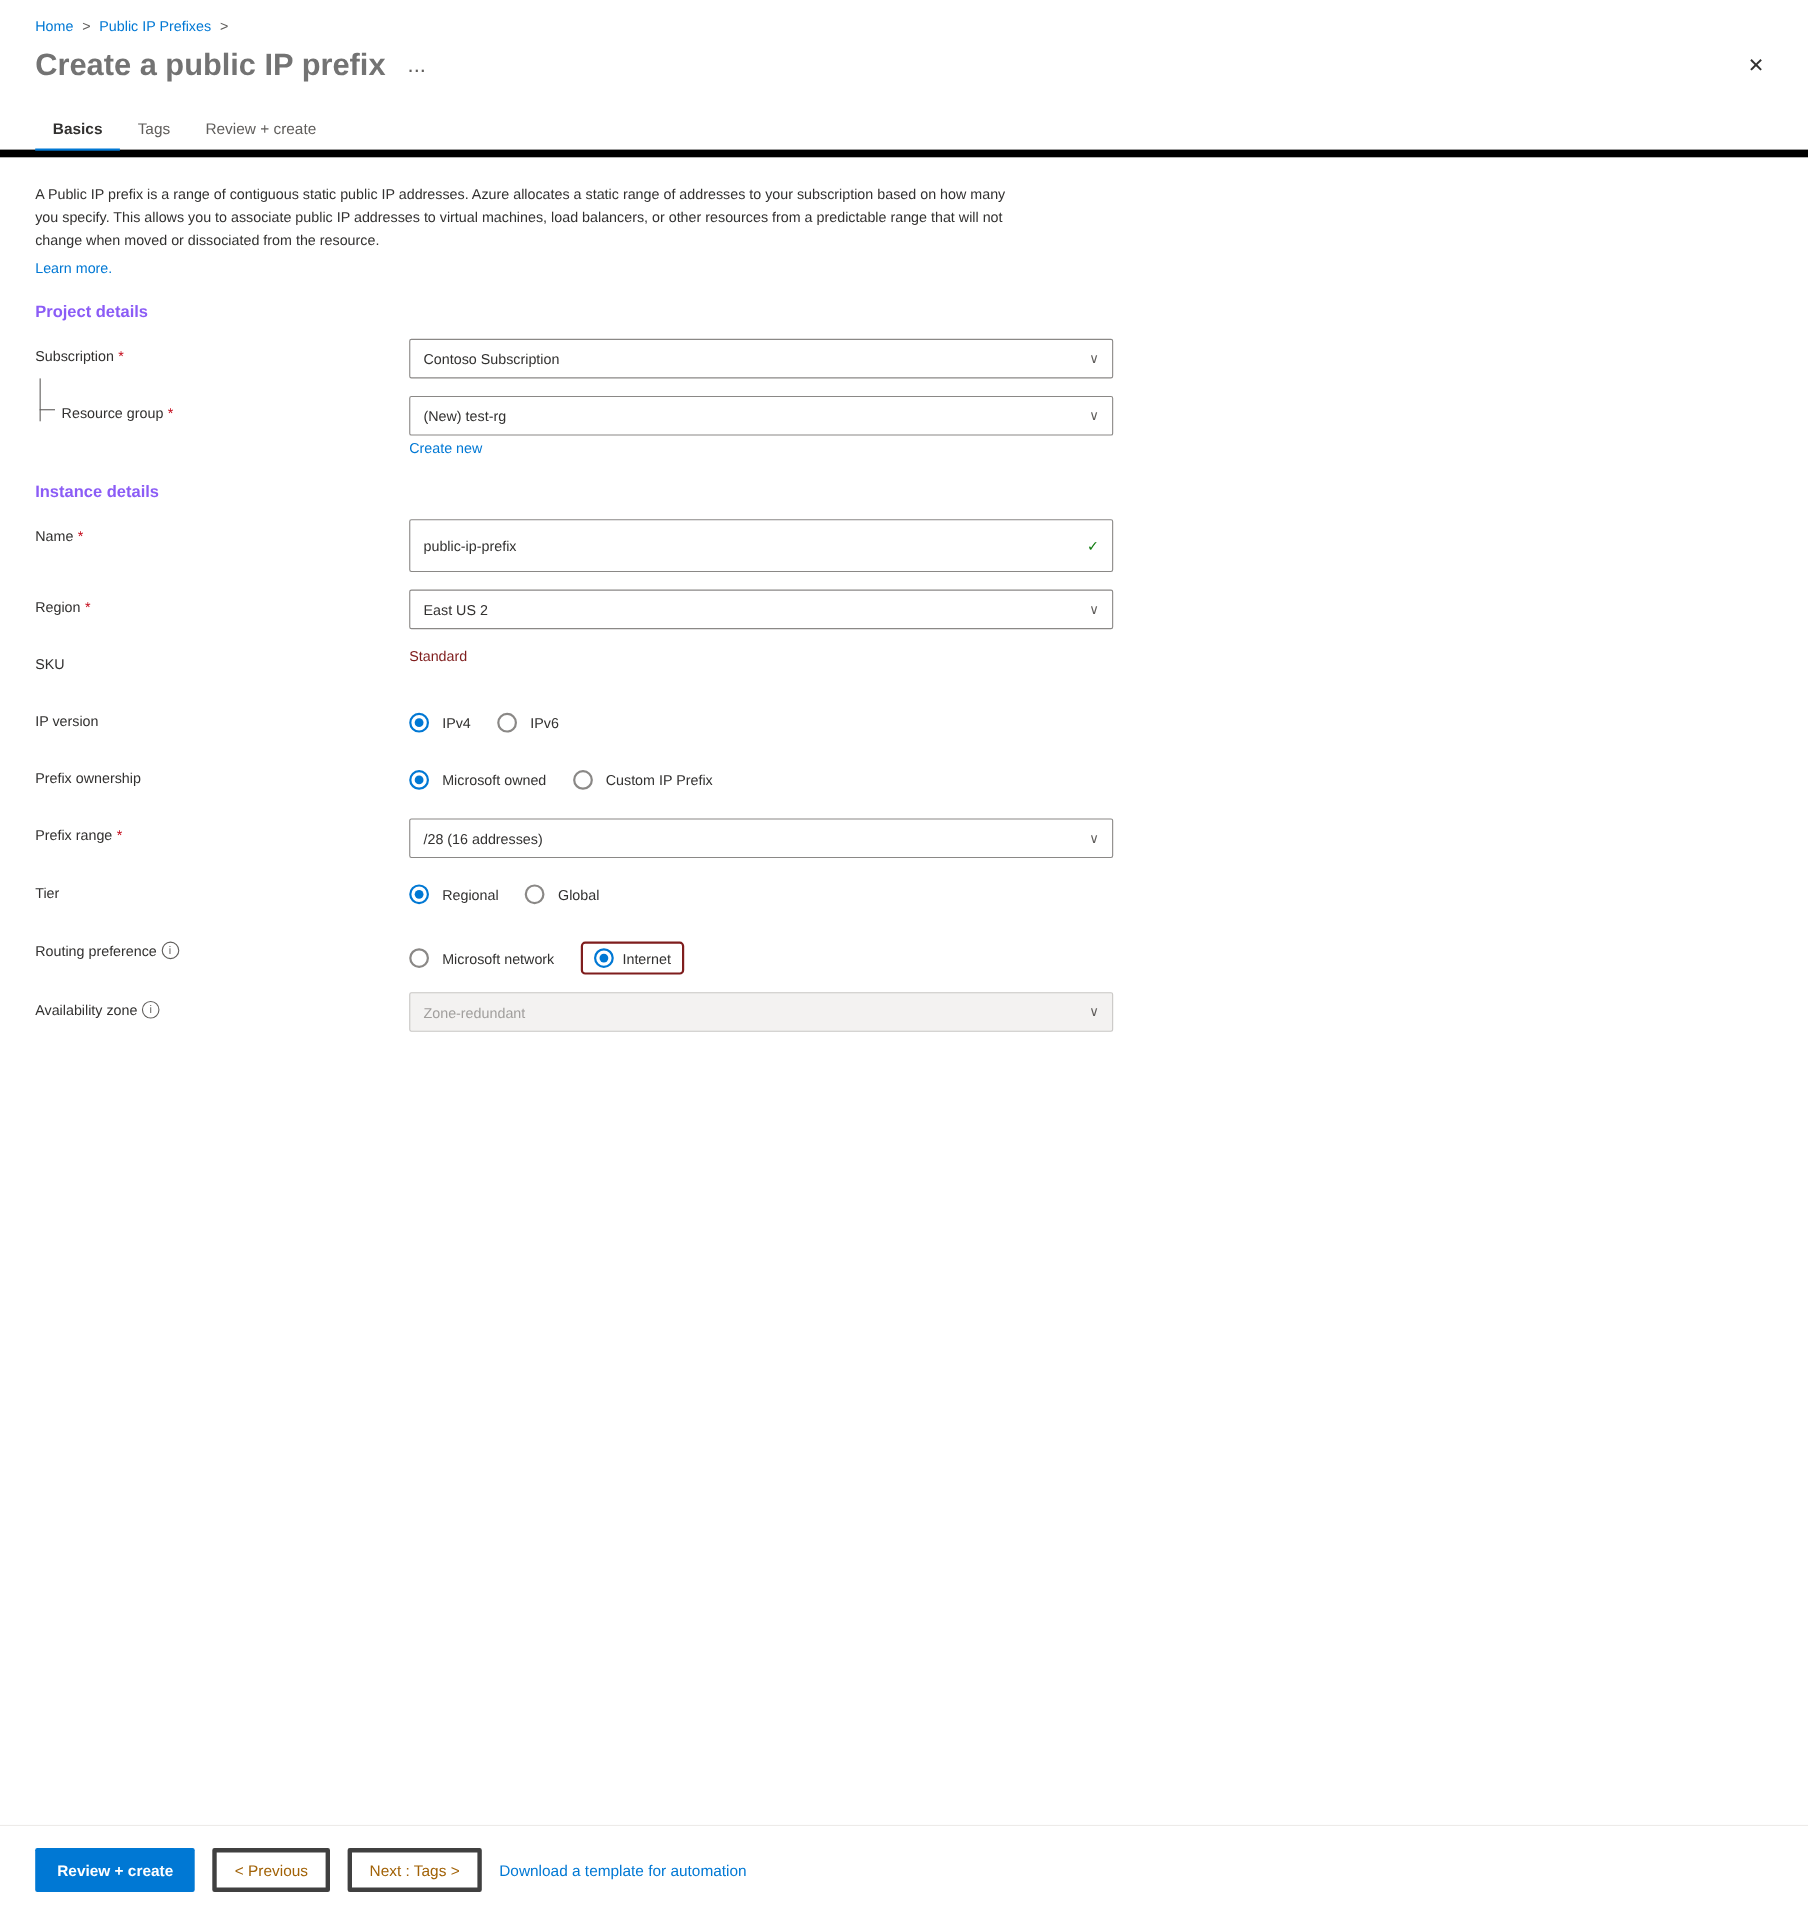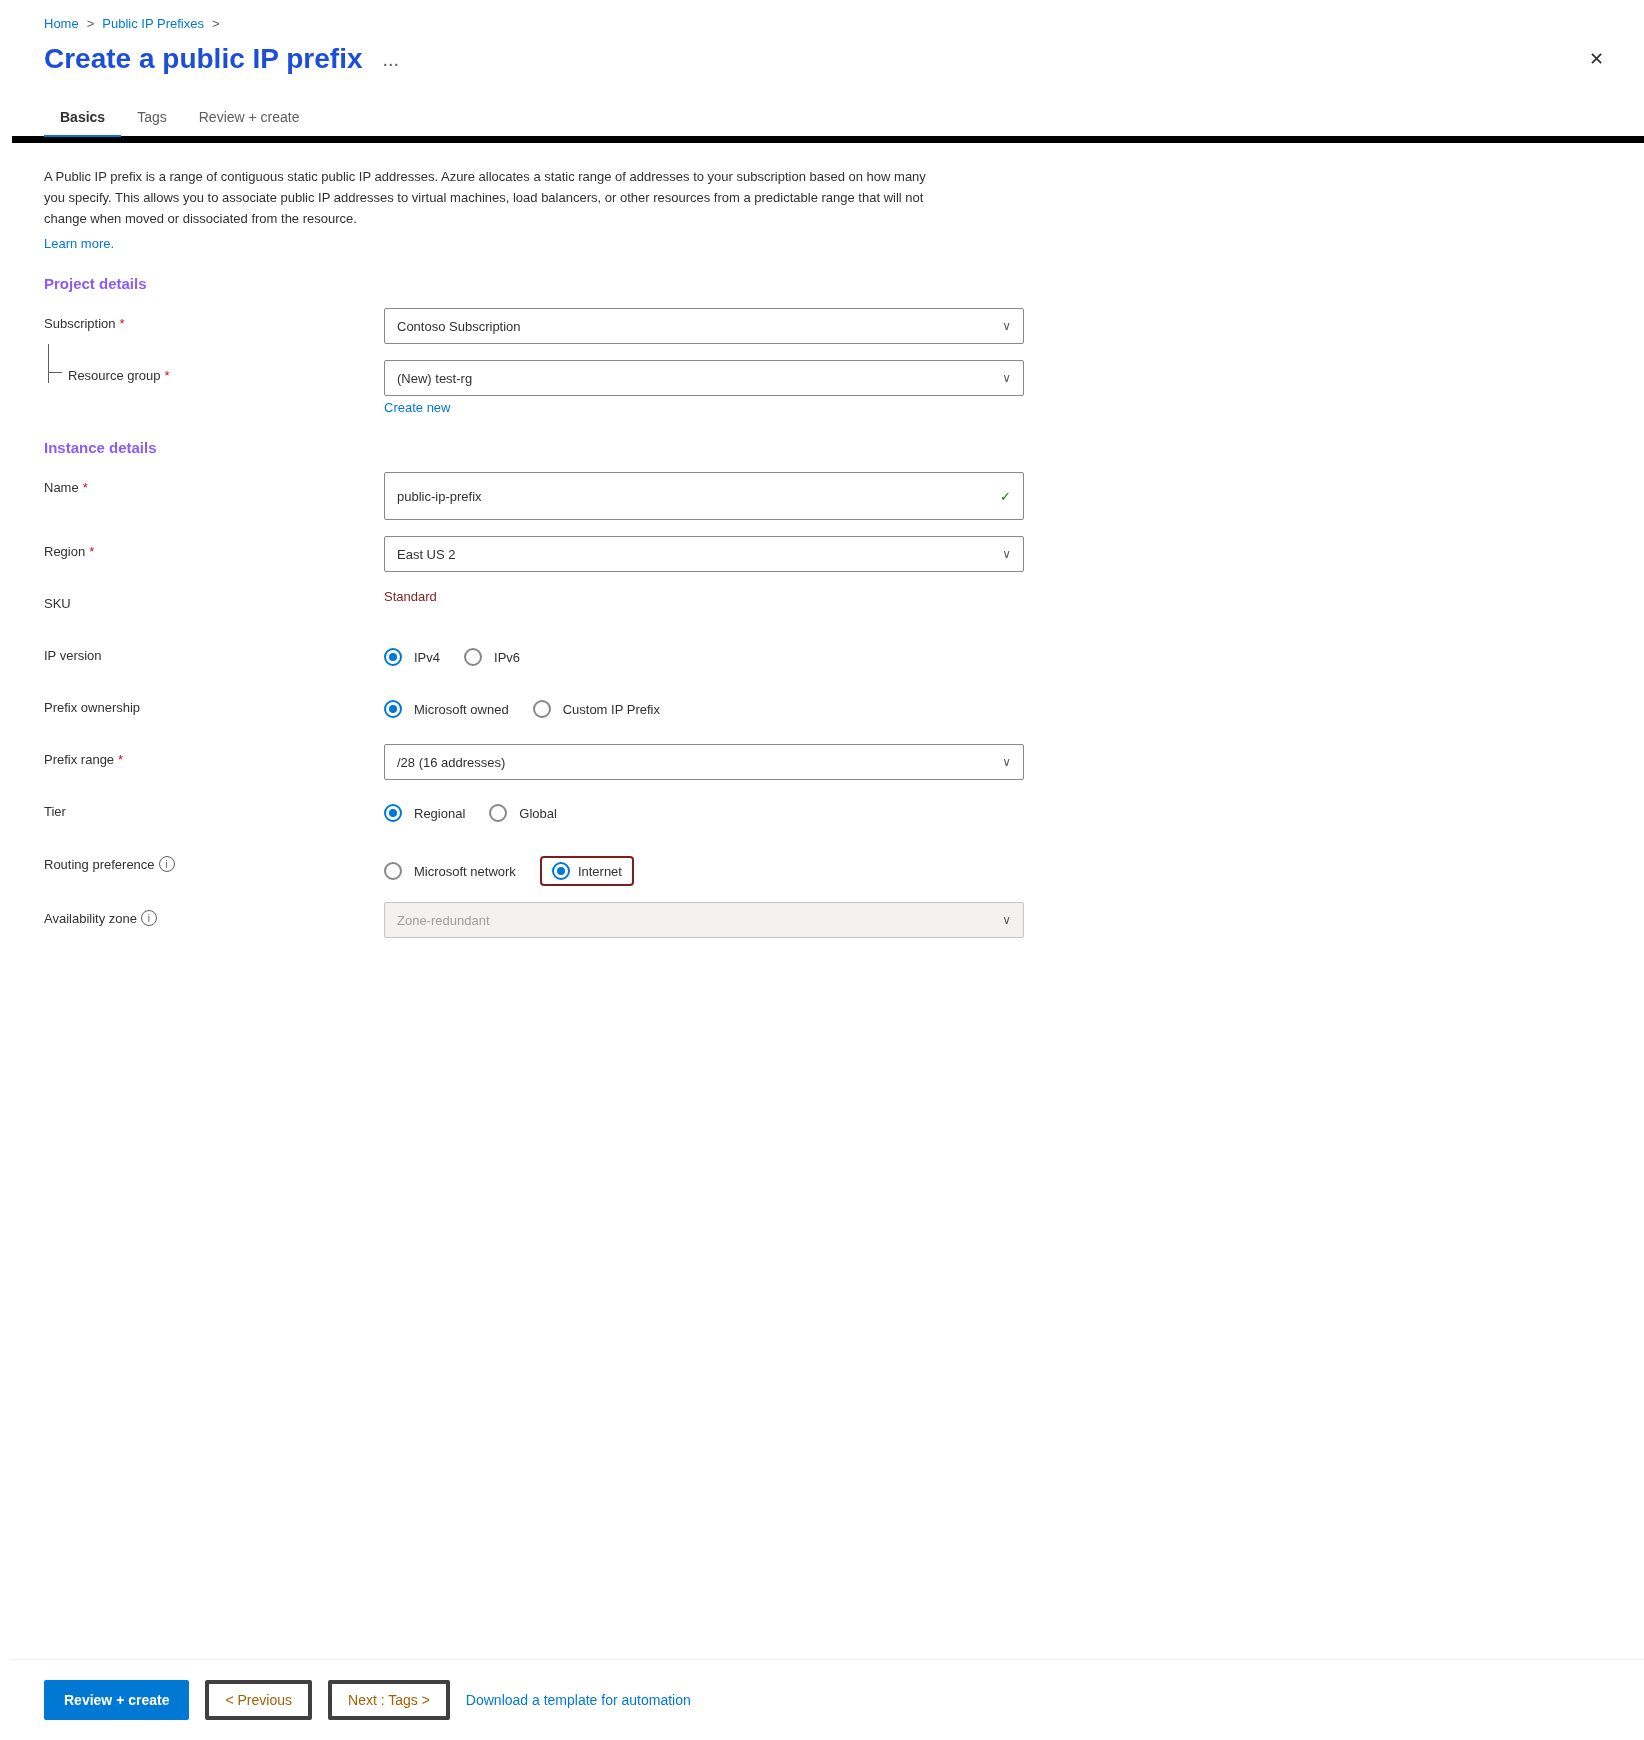--- a/index.html
+++ b/index.html
@@ -10,21 +10,20 @@
       background: #fff;
       width: 1644px;
       min-height: 1740px;
     }
 
     .page-wrapper {
       display: flex;
       flex-direction: column;
       height: 1740px;
       background: #fff;
-      margin-left: 12px;
     }
 
     
     .header {
       padding: 16px 32px 0 32px;
     }
 
     .breadcrumb {
       display: flex;
       align-items: center;
@@ -53,21 +52,21 @@
 
     .title-left {
       display: flex;
       align-items: center;
       gap: 12px;
     }
 
     .page-title {
       font-size: 28px;
       font-weight: 600;
-      color: #1d4ed8;
+      color: #737373;
     }
 
     .ellipsis-btn {
       font-size: 20px;
       color: #605e5c;
       cursor: pointer;
       padding: 4px 8px;
       border: none;
       background: none;
     }

